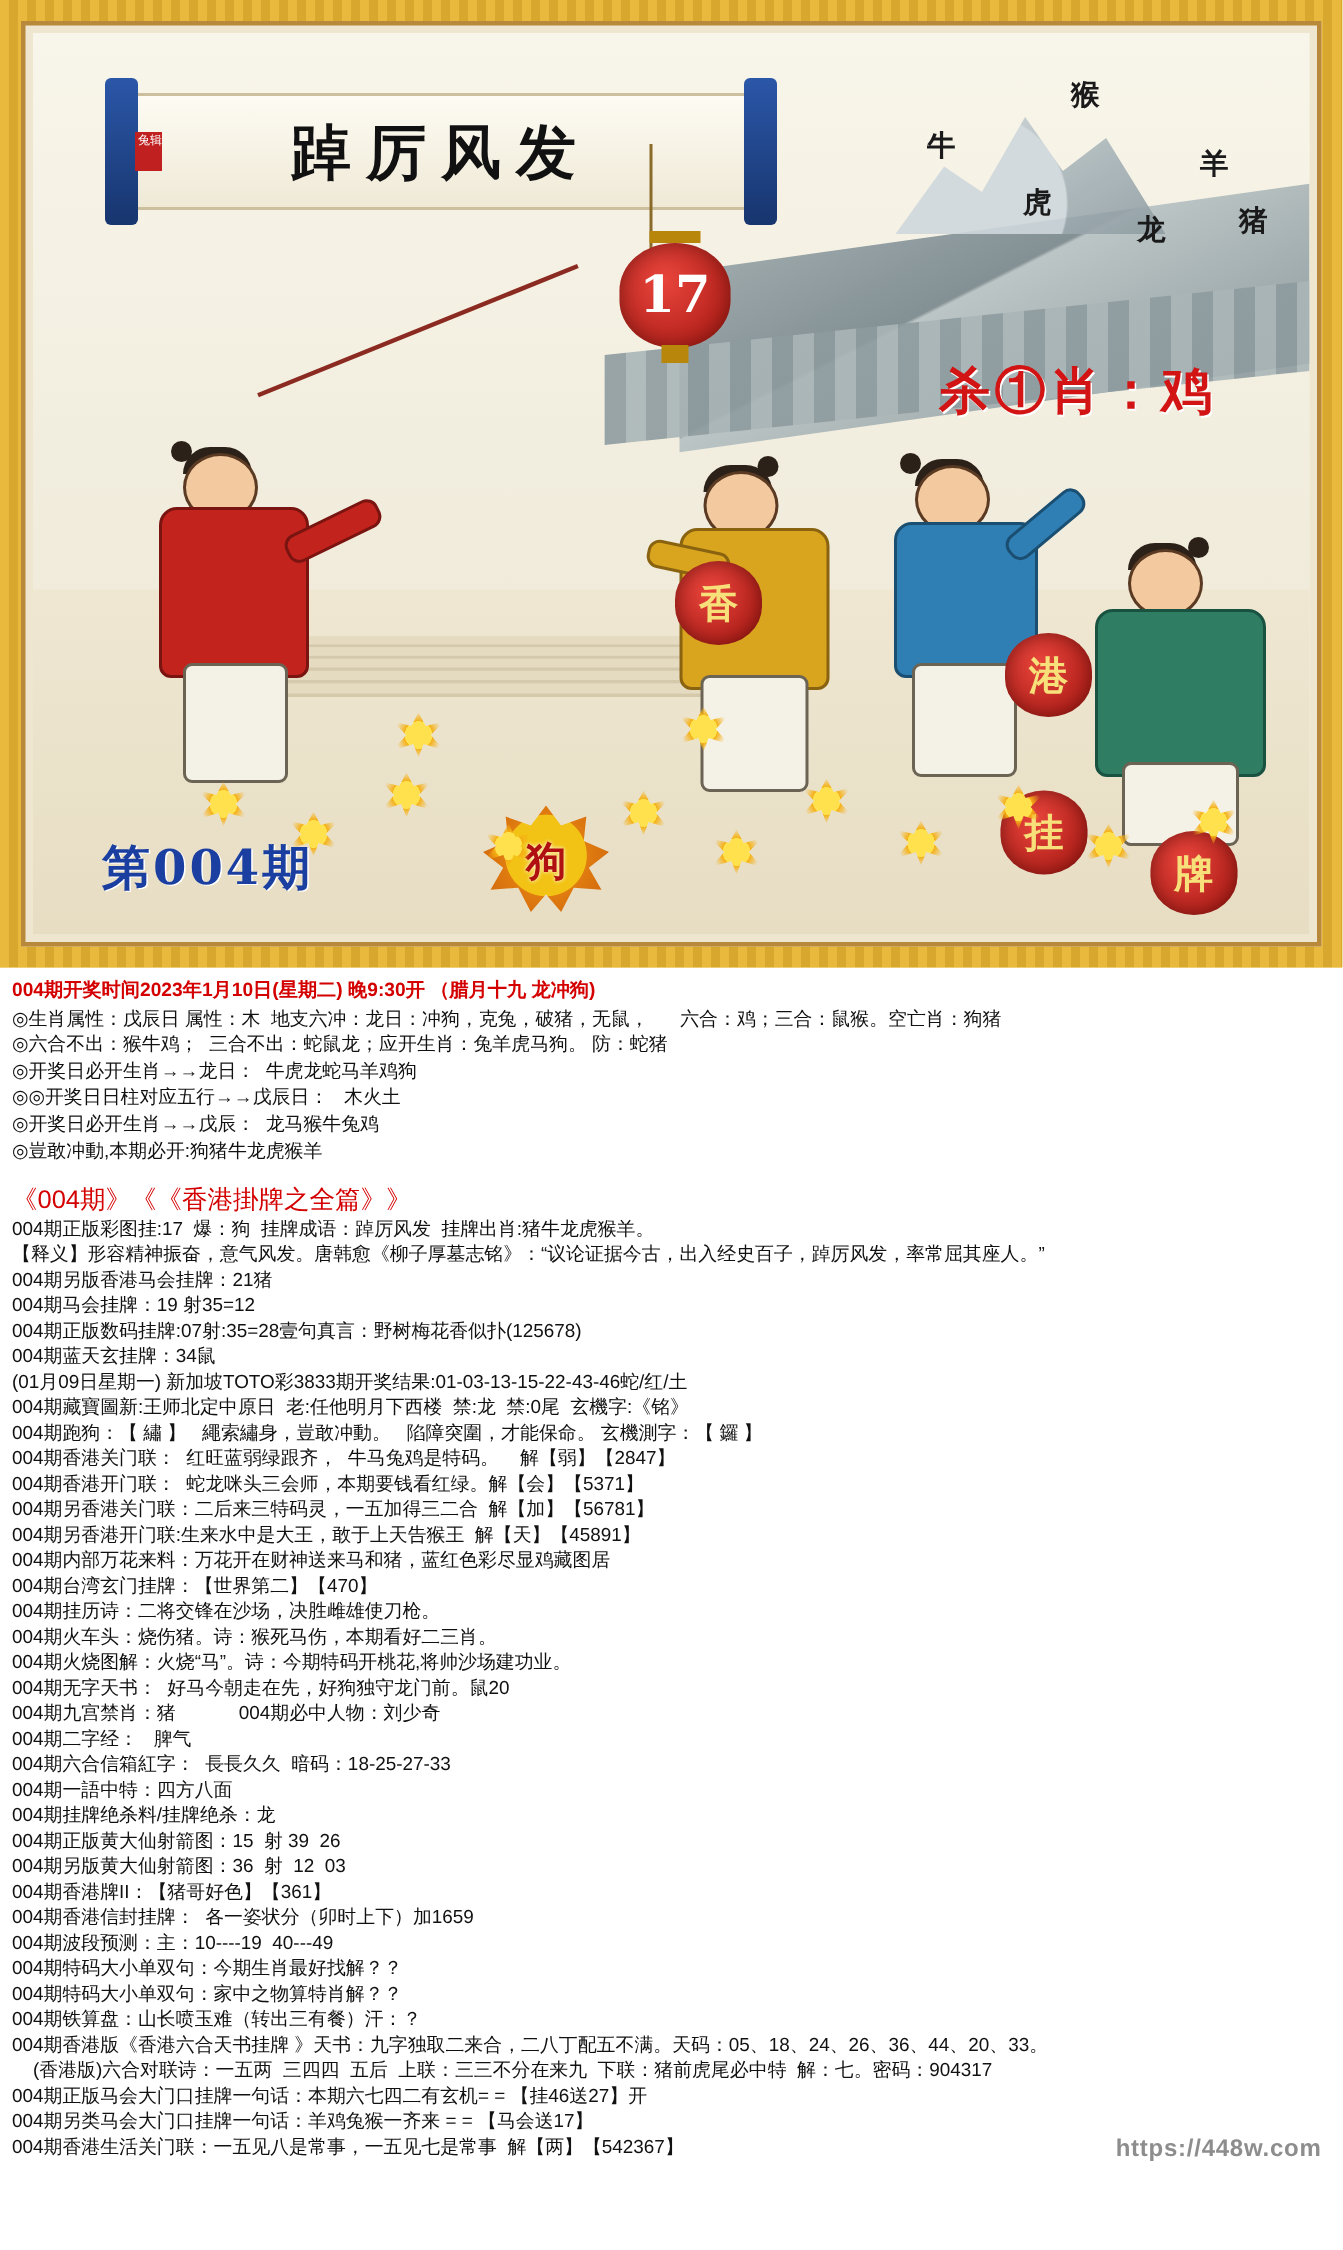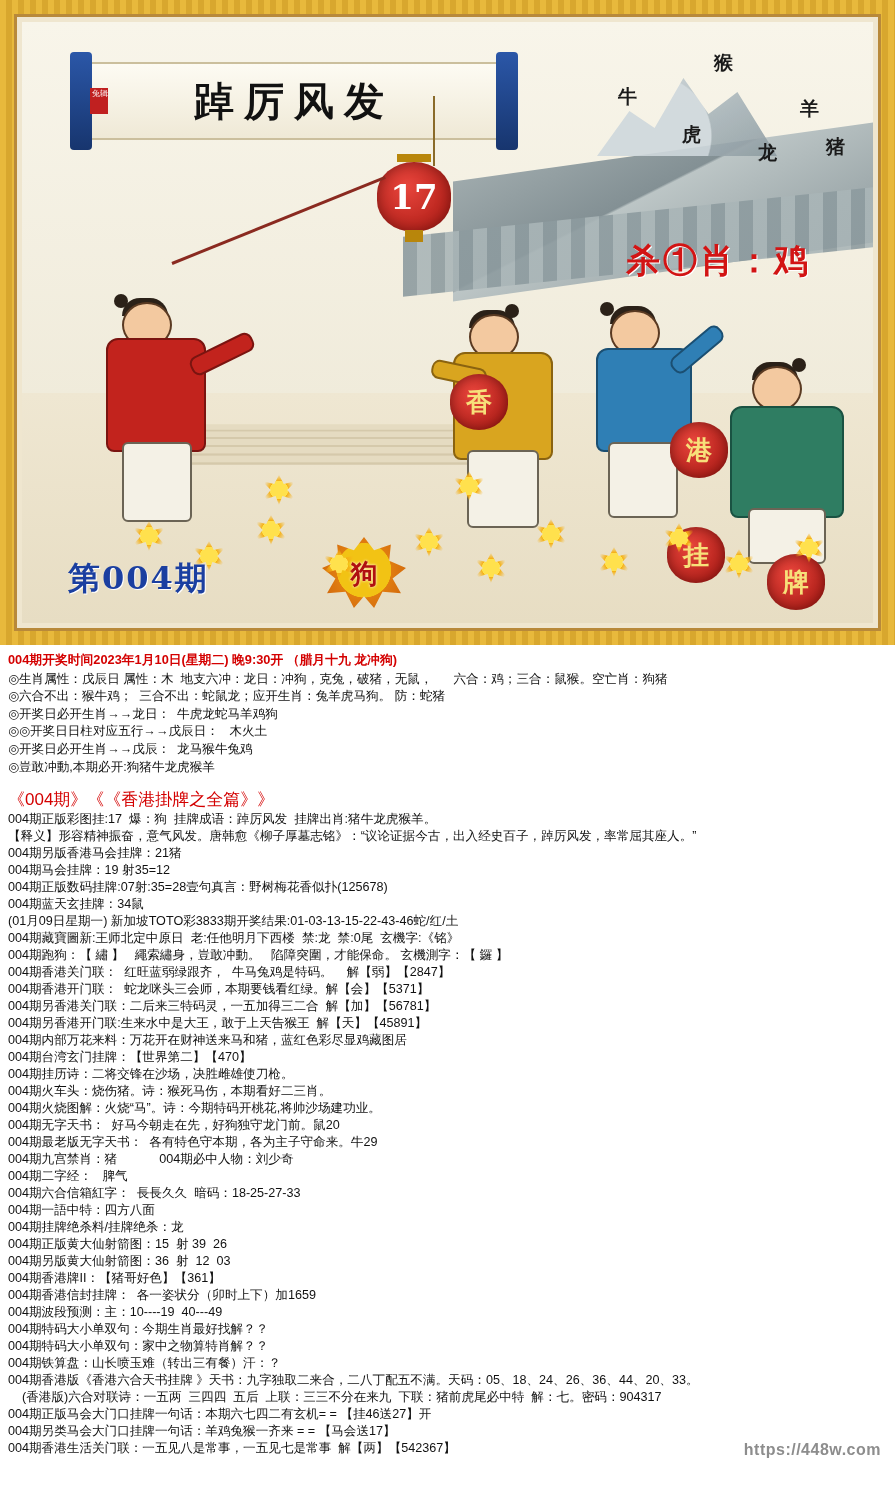--- a/index.html
+++ b/index.html
@@ -74,21 +74,21 @@
     font-family:"DejaVu Serif","Liberation Serif",serif;
     font-weight:bold;font-size:40px;letter-spacing:10px;color:#111;
     white-space:nowrap;
   }
   .seal{
     position:absolute;left:6px;top:24px;width:18px;height:26px;
     background:#c02020;color:#fff;font-size:8px;line-height:1.1;
     text-align:right;padding:2px 0;box-sizing:border-box;
   }
   .lantern{
-    position:absolute;left:355px;top:140px;width:74px;height:70px;
+    position:absolute;left:391px;top:140px;width:74px;height:70px;
     background:radial-gradient(ellipse at 40% 35%,#e8453c,#a3150f);
     border-radius:50%/45%;
     display:flex;align-items:center;justify-content:center;
     box-shadow:inset 0 0 14px rgba(0,0,0,.35);
   }
   .lantern .num{color:#fff;font-size:34px;font-weight:bold;
     font-family:"DejaVu Serif","Liberation Serif",serif;}
   .lantern:before{content:"";position:absolute;top:-8px;left:20px;width:34px;height:8px;background:#b8860b;}
   .lantern:after{content:"";position:absolute;bottom:-10px;left:28px;width:18px;height:12px;background:#b8860b;}
   .lantern-string{position:absolute;left:411px;top:74px;width:2px;height:70px;background:#8a6b2a;}
@@ -357,21 +357,20 @@
       <div class="line tight">004期香港关门联：  红旺蓝弱绿跟齐，  牛马兔鸡是特码。    解【弱】【2847】</div>
       <div class="line tight">004期香港开门联：  蛇龙咪头三会师，本期要钱看红绿。解【会】【5371】</div>
       <div class="line tight">004期另香港关门联：二后来三特码灵，一五加得三二合  解【加】【56781】</div>
       <div class="line tight">004期另香港开门联:生来水中是大王，敢于上天告猴王  解【天】【45891】</div>
       <div class="line tight">004期内部万花来料：万花开在财神送来马和猪，蓝红色彩尽显鸡藏图居</div>
       <div class="line tight">004期台湾玄门挂牌：【世界第二】【470】</div>
       <div class="line tight">004期挂历诗：二将交锋在沙场，决胜雌雄使刀枪。</div>
       <div class="line tight">004期火车头：烧伤猪。诗：猴死马伤，本期看好二三肖。</div>
       <div class="line tight">004期火烧图解：火烧“马”。诗：今期特码开桃花,将帅沙场建功业。</div>
       <div class="line tight">004期无字天书：  好马今朝走在先，好狗独守龙门前。鼠20</div>
-      <div class="line tight">004期最老版无字天书：  各有特色守本期，各为主子守命来。牛29</div>
       <div class="line tight">004期九宫禁肖：猪            004期必中人物：刘少奇</div>
       <div class="line tight">004期二字经：   脾气</div>
       <div class="line tight">004期六合信箱紅字：  長長久久  暗码：18-25-27-33</div>
       <div class="line tight">004期一語中特：四方八面</div>
       <div class="line tight">004期挂牌绝杀料/挂牌绝杀：龙</div>
       <div class="line tight">004期正版黄大仙射箭图：15  射 39  26</div>
       <div class="line tight">004期另版黄大仙射箭图：36  射  12  03</div>
       <div class="line tight">004期香港牌II：【猪哥好色】【361】</div>
       <div class="line tight">004期香港信封挂牌：  各一姿状分（卯时上下）加1659</div>
       <div class="line tight">004期波段预测：主：10----19  40---49</div>

